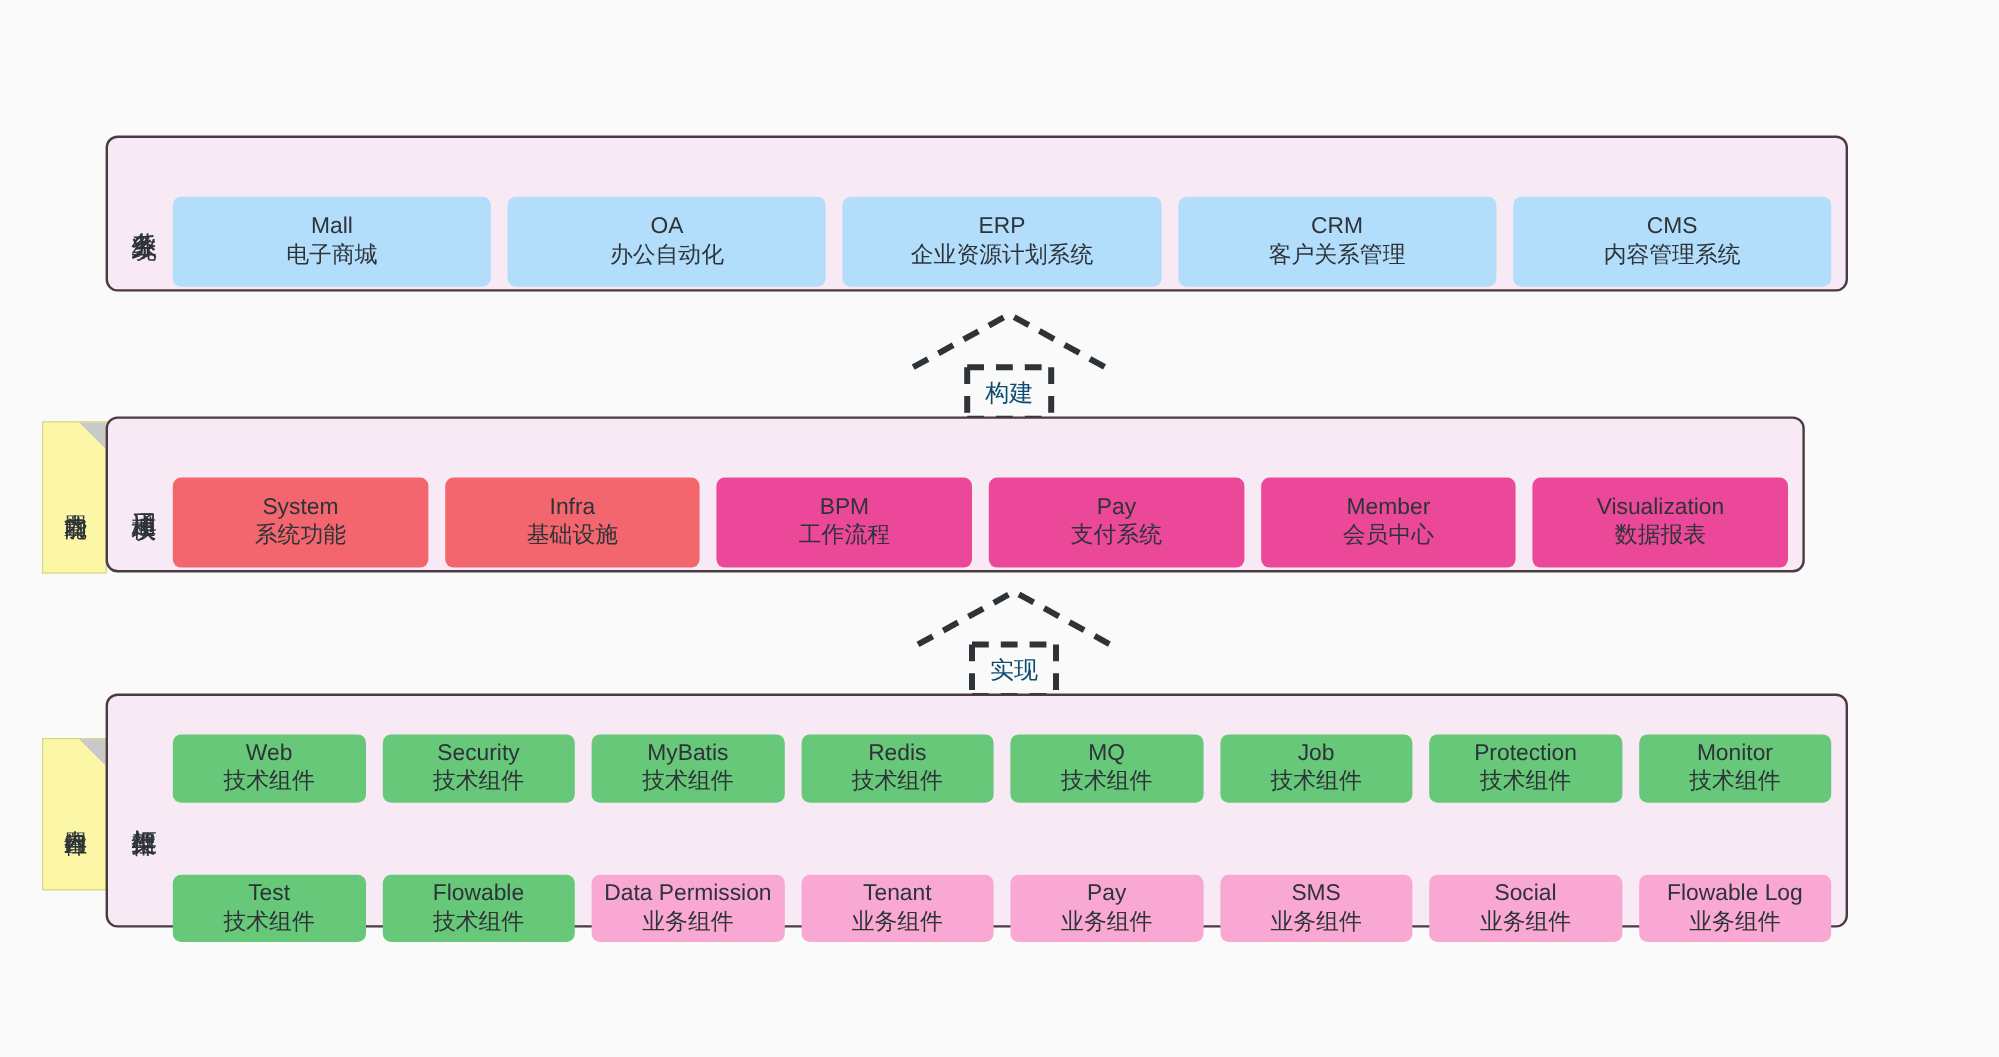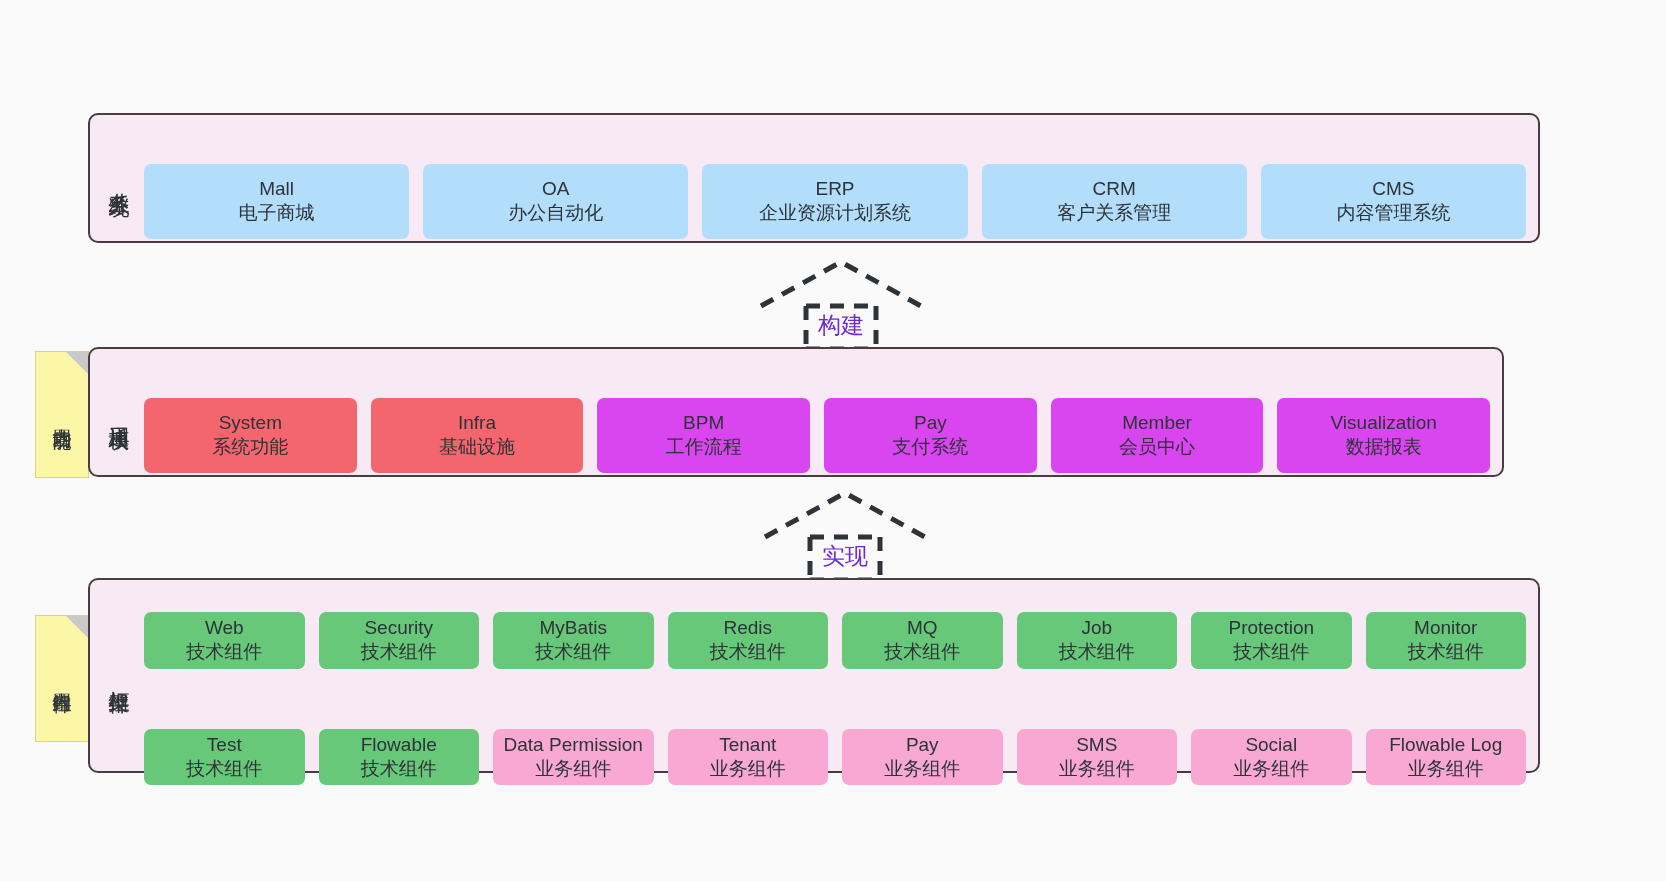--- a/index.html
+++ b/index.html
@@ -60,21 +60,21 @@
     color: #2e3338;
     line-height: 1.28;
     padding: 4px 6px;
     margin-top: 46px;
   }
   .card .en { display: block; }
   .card .cn { display: block; }
 
   .c-blue       { background: #b2ddfb; }
   .c-red        { background: #f4666e; }
-  .c-pink       { background: #d946ef; }
+  .c-pink       { background: #ec4899; }
   .c-green      { background: #66c878; }
   .c-lightgreen { background: #f9a8d4; }
 
   
   #layer-business { left: 88px;  top: 113px; width: 1452px; height: 130px; }
   #layer-common   { left: 88px;  top: 347px; width: 1416px; height: 130px; }
   #layer-frame    { left: 88px;  top: 578px; width: 1452px; height: 195px; }
 
   #layer-business .cards .row { align-items: stretch; }
   #layer-business .card, #layer-common .card { min-height: 75px; }
@@ -112,22 +112,22 @@
     position: absolute;
     width: 180px;
     height: 95px;
   }
   .arrow svg { display: block; width: 180px; height: 95px; }
   .arrow-label {
     position: absolute;
     left: 50%;
     transform: translateX(-50%);
     bottom: 10px;
-    font-size: 23px;
-    color: #6d28d9;
+    font-size: 20px;
+    color: #0c4a6e;
     background: transparent;
     white-space: nowrap;
     padding: 0 2px;
   }
   #arrow-build   { left: 751px; top: 256px; }
   #arrow-realize { left: 755px; top: 487px; }
 </style>
 </head>
 <body>
 

